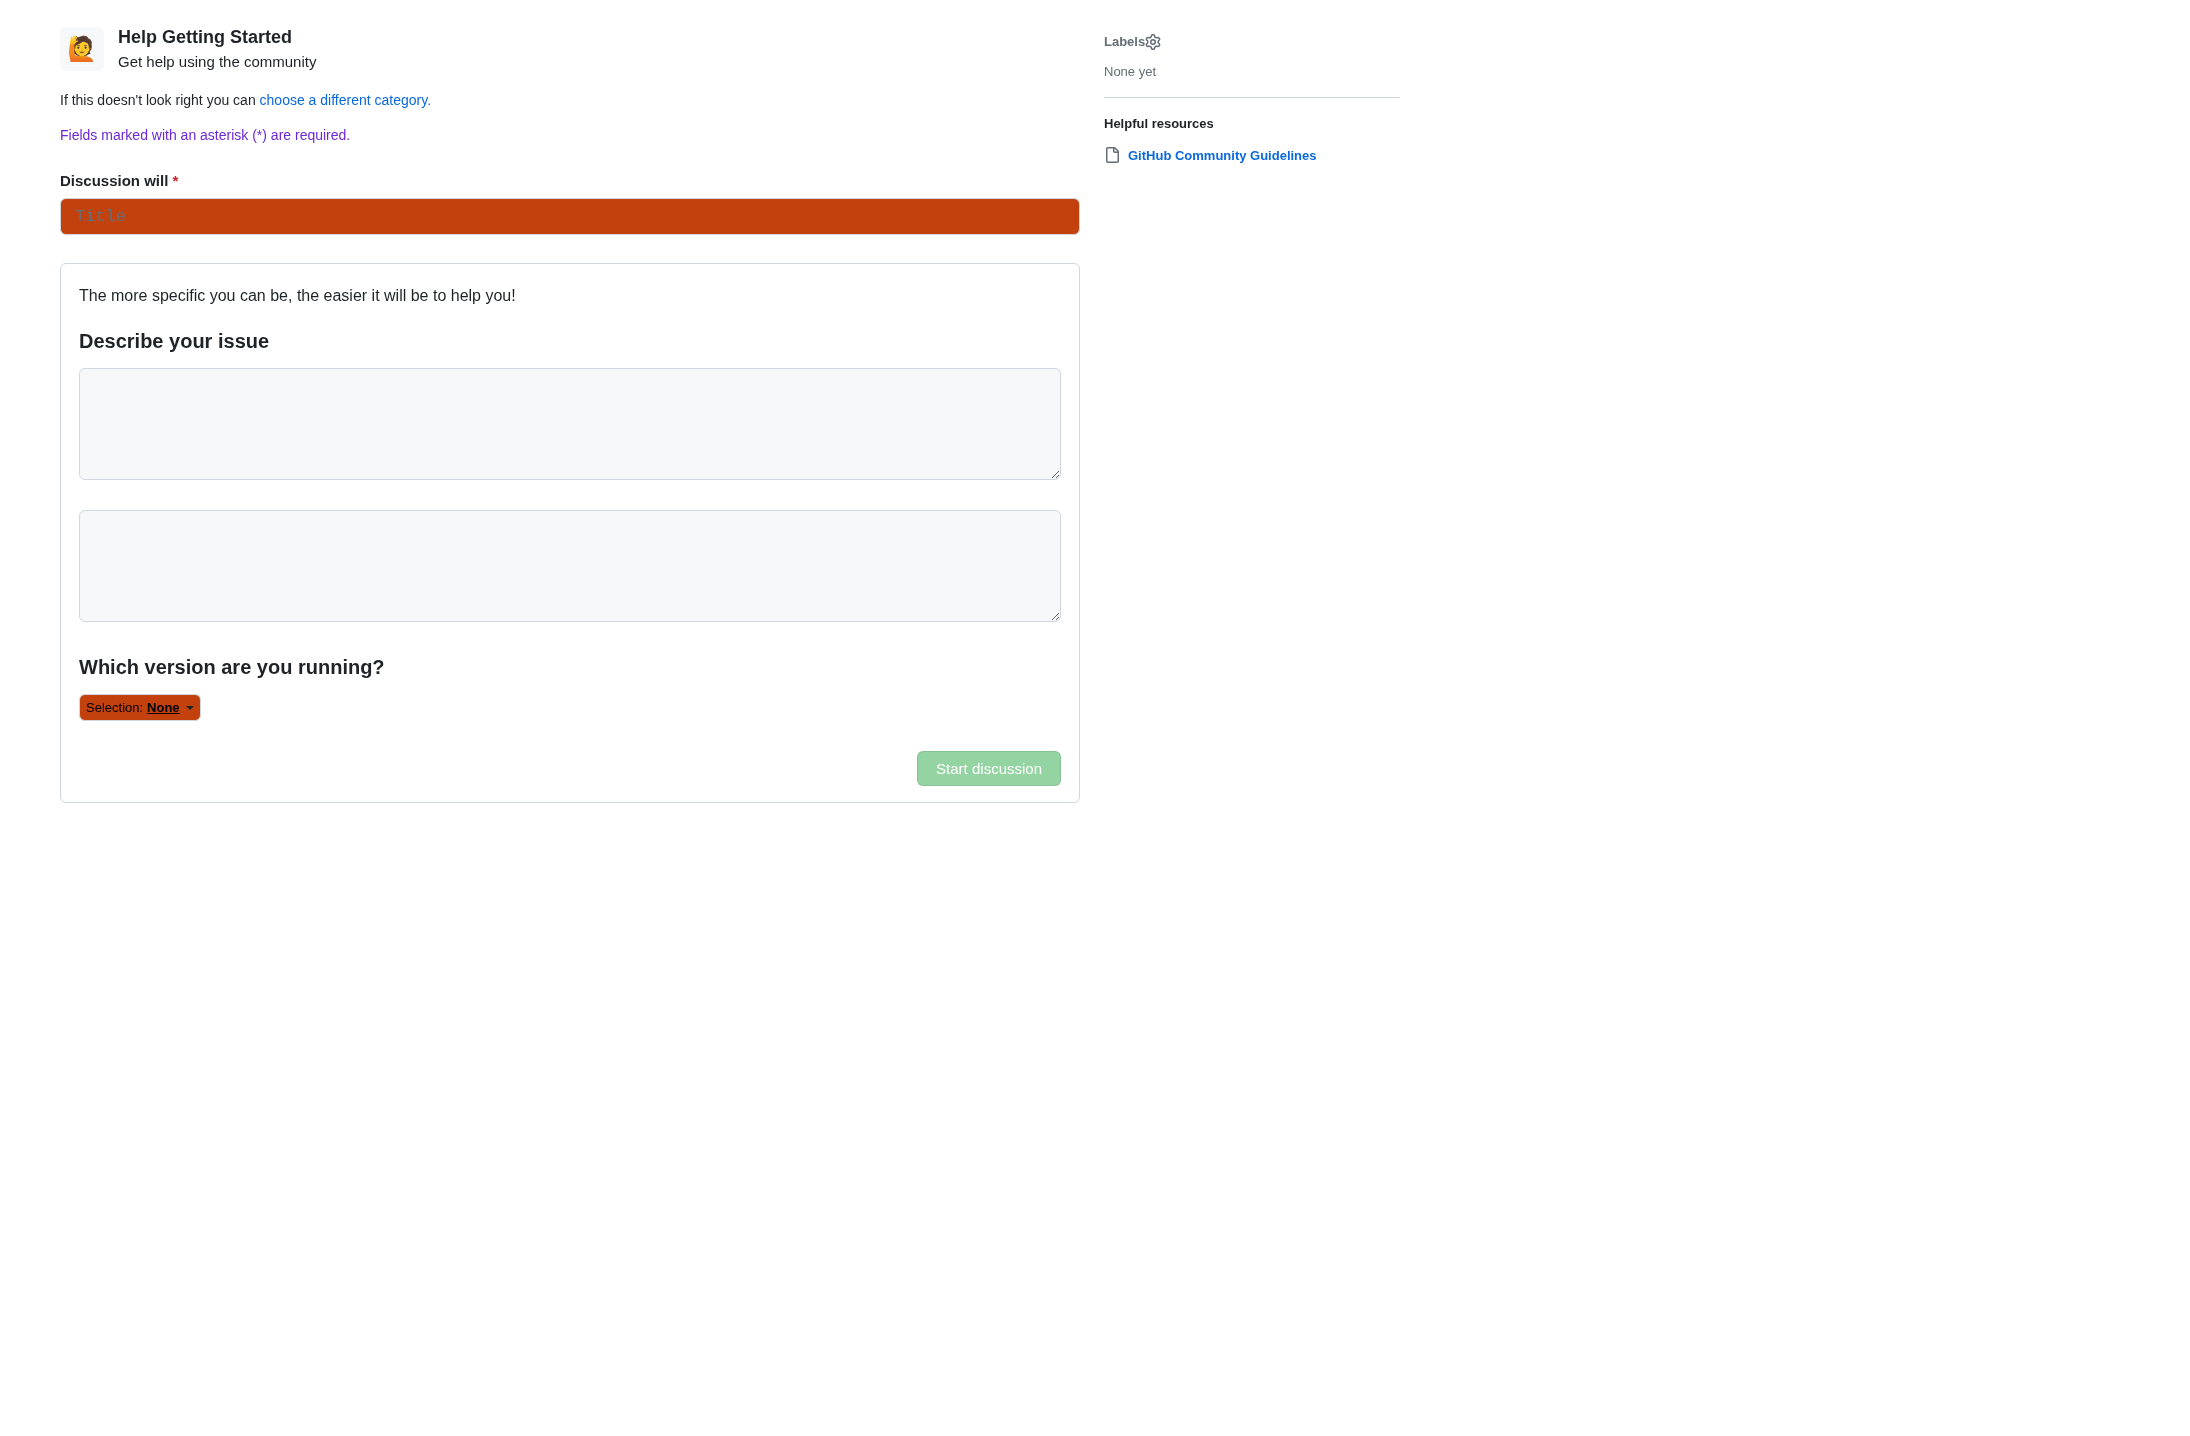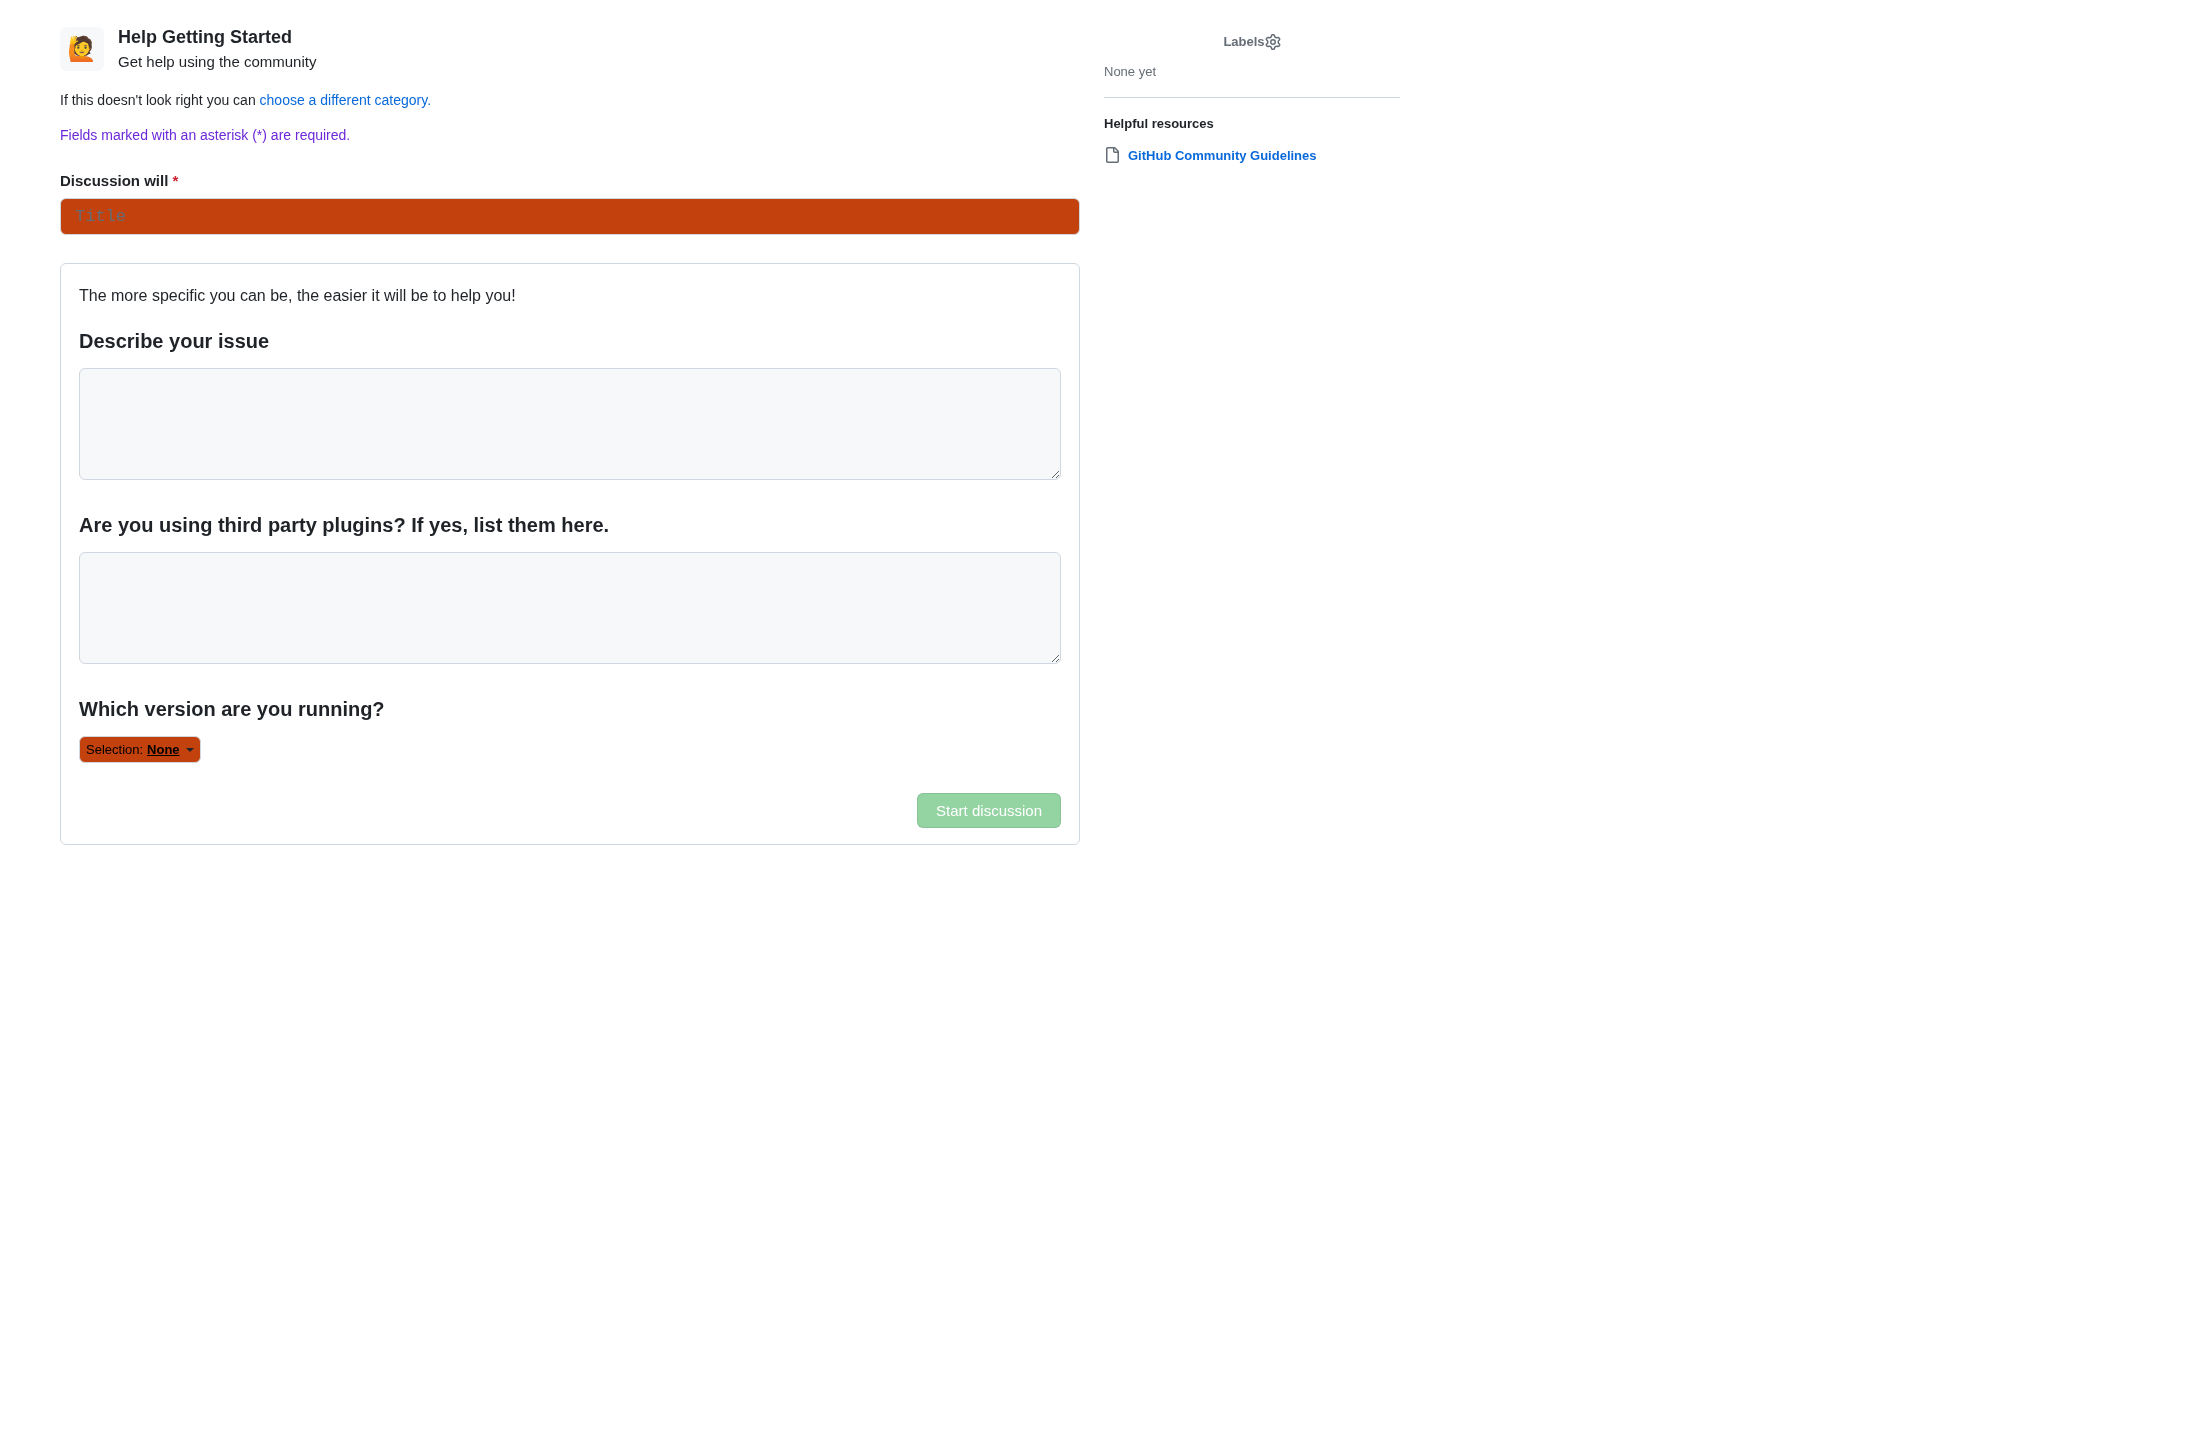--- a/index.html
+++ b/index.html
@@ -164,21 +164,21 @@
   .side-section {
     border-bottom: 1px solid #d0d7de;
     padding-bottom: 16px;
     margin-bottom: 16px;
   }
   .side-section:last-child {
     border-bottom: none;
   }
   .side-header {
     display: flex;
-    justify-content: center;
+    justify-content: flex-start;
     align-items: center;
     font-size: 13px;
     font-weight: 600;
     color: #656d76;
     margin-bottom: 10px;
   }
   .side-header-plain {
     font-size: 13px;
     font-weight: 600;
     color: #1f2328;
@@ -233,21 +233,20 @@
 
     <div class="form-card">
       <div class="card-intro">The more specific you can be, the easier it will be to help you!</div>
 
       <div class="section-block">
         <h2 class="section-heading">Describe your issue</h2>
         <textarea class="body-textarea" style=""></textarea>
       </div>
 
       <div class="section-block">
-        <h2 class="section-heading">Are you using third party plugins? If yes, list them here.</h2>
         <textarea class="body-textarea" style=""></textarea>
       </div>
 
       <div class="section-block" style="margin-bottom:0;">
         <h2 class="section-heading">Which version are you running?</h2>
         <button class="select-btn">
           <span>Selection: </span>
             <span class="sel-value">None</span>
           <span class="caret-down"></span>
         </button>

